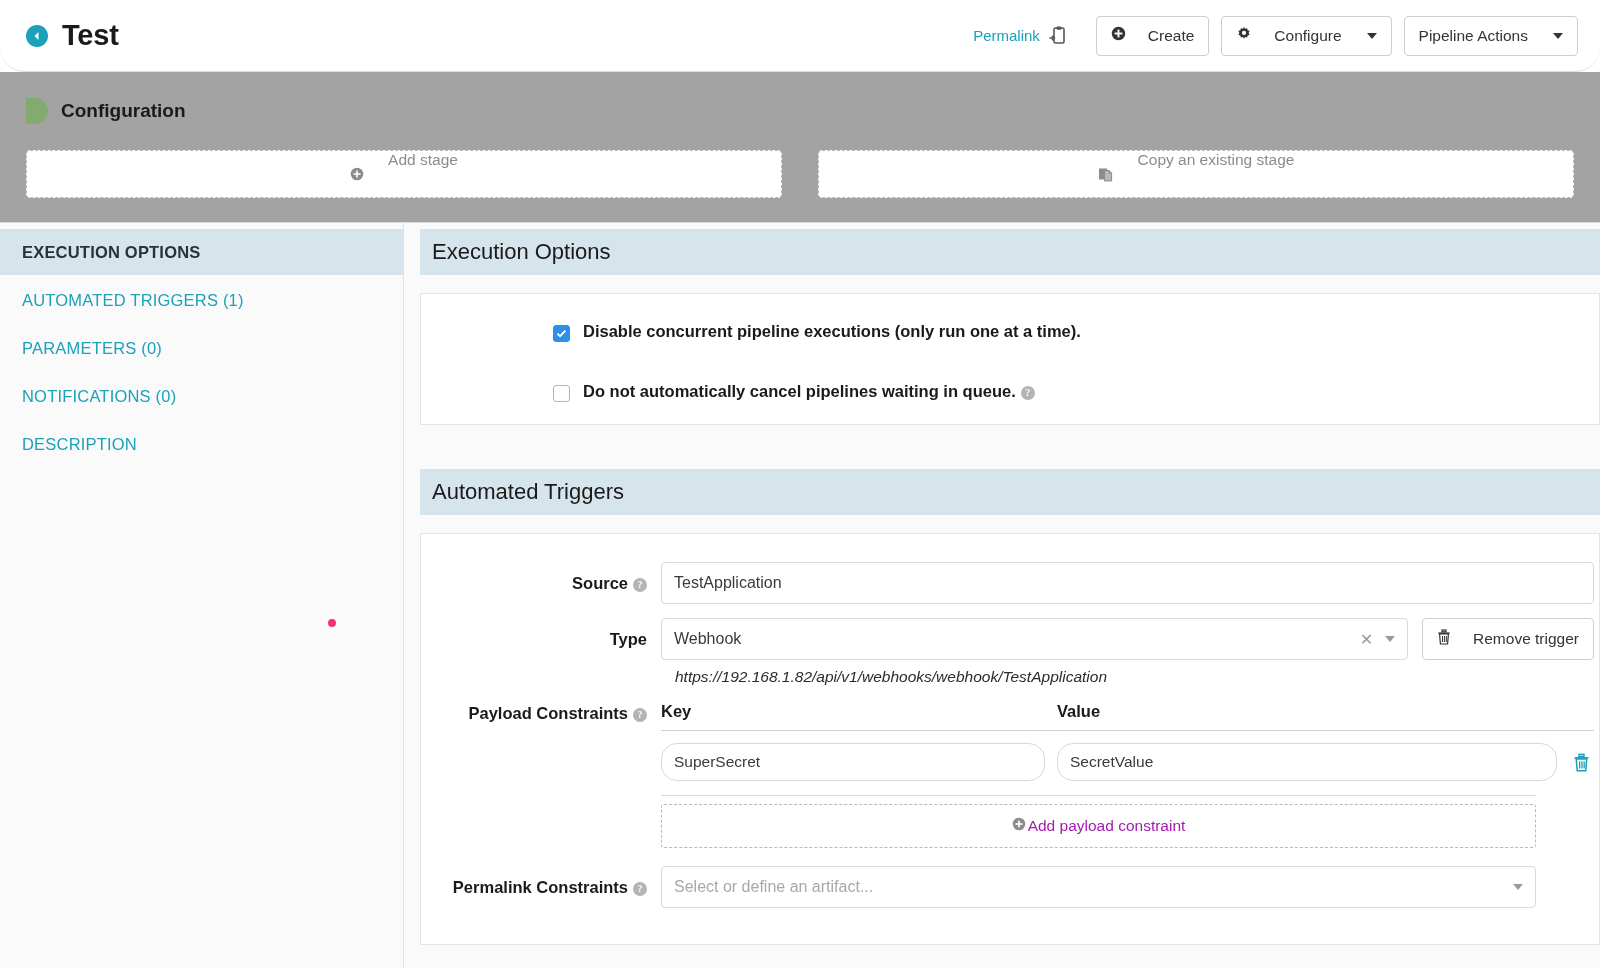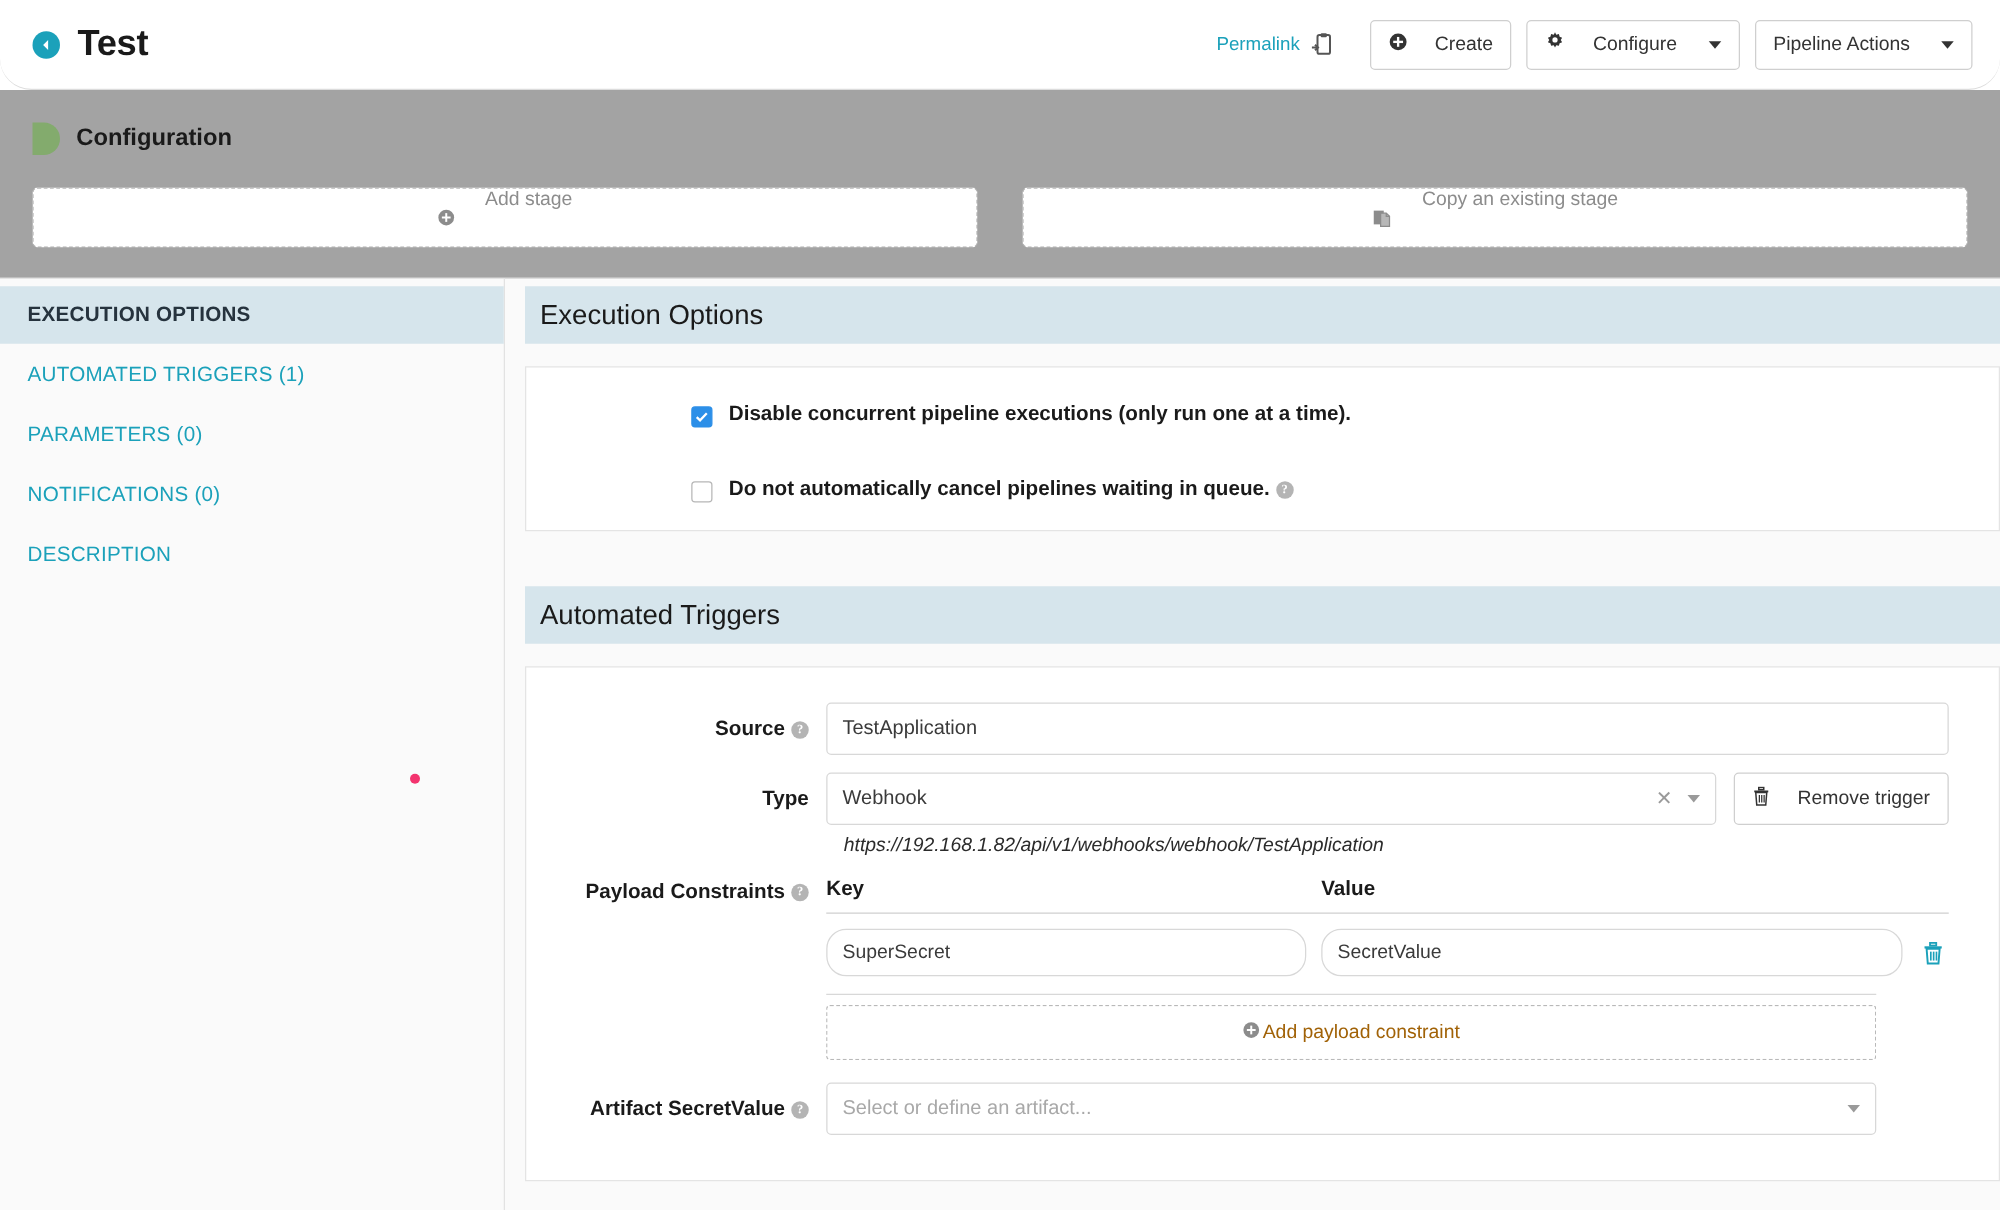--- a/index.html
+++ b/index.html
@@ -140,21 +140,21 @@
     color: #1a1a1a;
     font-size: 22px;
     height: 46px;
     display: flex; align-items: center;
     padding-left: 12px;
   }
   .card {
     background: #ffffff;
     border: 1px solid #e4e4e4;
     margin-top: 18px;
-    padding: 28px 40px 22px 22px;
+    padding: 28px 5px 22px 22px;
   }
 
   
   .check-row { display: flex; align-items: flex-start; gap: 13px; padding-left: 110px; }
   .check-row + .check-row { margin-top: 40px; }
   .cb {
     width: 17px; height: 17px; border-radius: 3px;
     border: 1px solid #b6b6b6; background: #fff;
     flex: none; margin-top: 3px;
     display: flex; align-items: center; justify-content: center;
@@ -227,21 +227,21 @@
   .kv-input.k { width: 384px; flex: none; }
   .kv-input.v { flex: 1; }
   .trash-btn { color: #1ba1ba; display: flex; align-items: center; cursor: pointer; padding: 0 4px; }
   .kv-rule { border-top: 1px solid #d8d8d8; margin: 14px 0 8px 0; }
   .add-constraint {
     border: 1px dashed #b9b9b9;
     border-radius: 3px;
     height: 44px;
     display: flex; align-items: center; justify-content: center;
     gap: 2px;
-    color: #a16207; font-size: 15.5px;
+    color: #a21caf; font-size: 15.5px;
     cursor: pointer;
   }
 </style>
 </head>
 <body>
 
 <div class="topbar">
   <div class="title-group">
     <span class="back-icon">
       <svg width="12" height="12" viewBox="0 0 12 12" aria-hidden="true">
@@ -451,21 +451,21 @@
                 <rect x="4" y="7.1" width="8" height="1.8" fill="#fff"></rect>
               </svg>
             </span>
             <span>Add payload constraint</span>
           </div>
         </div>
       </div>
 
       <div class="form-row" style="margin-top:18px">
         <div class="form-label">
-          <span>Artifact SecretValue</span><span class="help">?</span>
+          <span>Permalink Constraints</span><span class="help">?</span>
         </div>
         <div class="form-field" style="padding-right:58px">
           <div class="input-box placeholder">
             <span>Select or define an artifact...</span>
             <span class="select-extras">
               <span class="sel-caret"></span>
             </span>
           </div>
         </div>
       </div>

